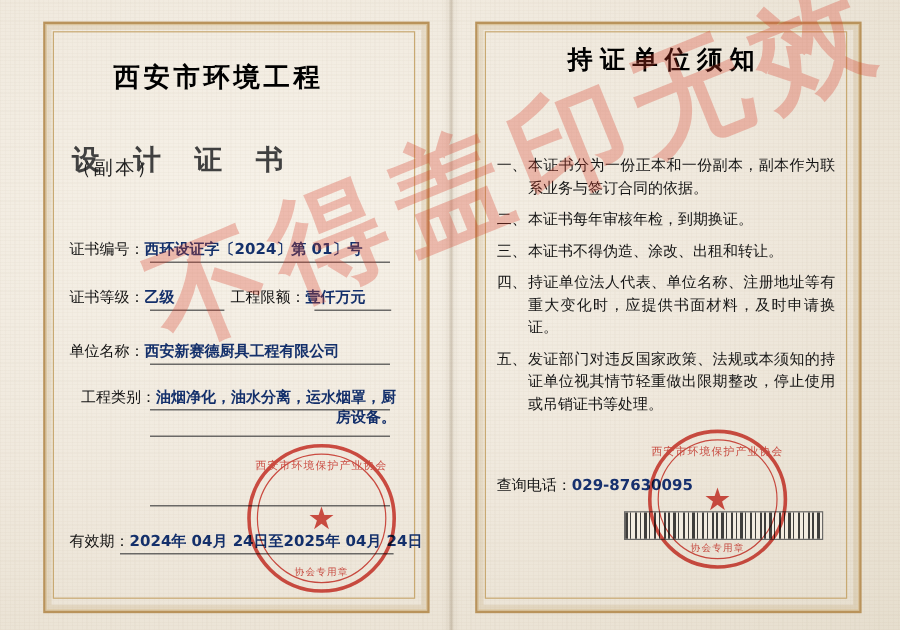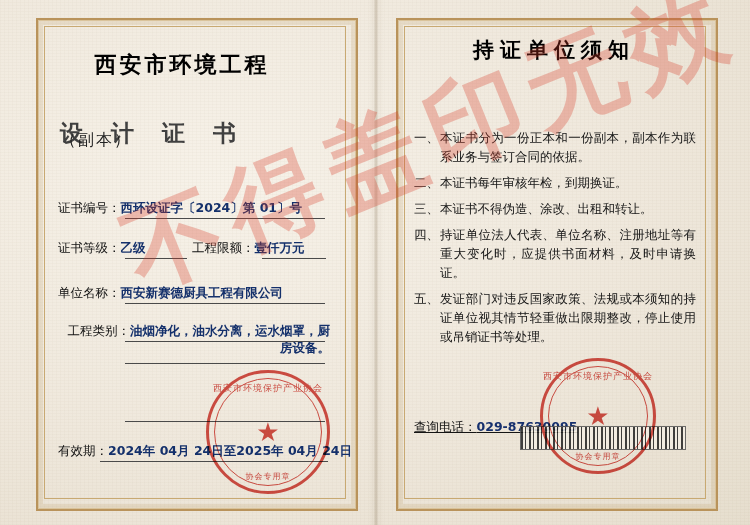--- a/index.html
+++ b/index.html
@@ -146,24 +146,23 @@
     flex: 0 0 26px;
     text-align: left;
   }
   .notice-text {
     flex: 1;
     text-align: justify;
   }
 
   .phone-row {
     position: absolute;
-    left: 414px; top: 419px;
+    left: 414px; top: 396px;
     font-size: 12.5px;
     color: #151515;
-    text-decoration: underline;
   }
   .phone-num { color: #16306e; font-weight: bold; }
   .qr-box {
     position: absolute;
     left: 520px; top: 426px;
     width: 164px; height: 22px;
     border: 1px solid #555;
     background: repeating-linear-gradient(90deg,#222 0 2px,#f4eee3 2px 4px,#222 4px 5px,#f4eee3 5px 8px);
     opacity: 0.85;
   }

